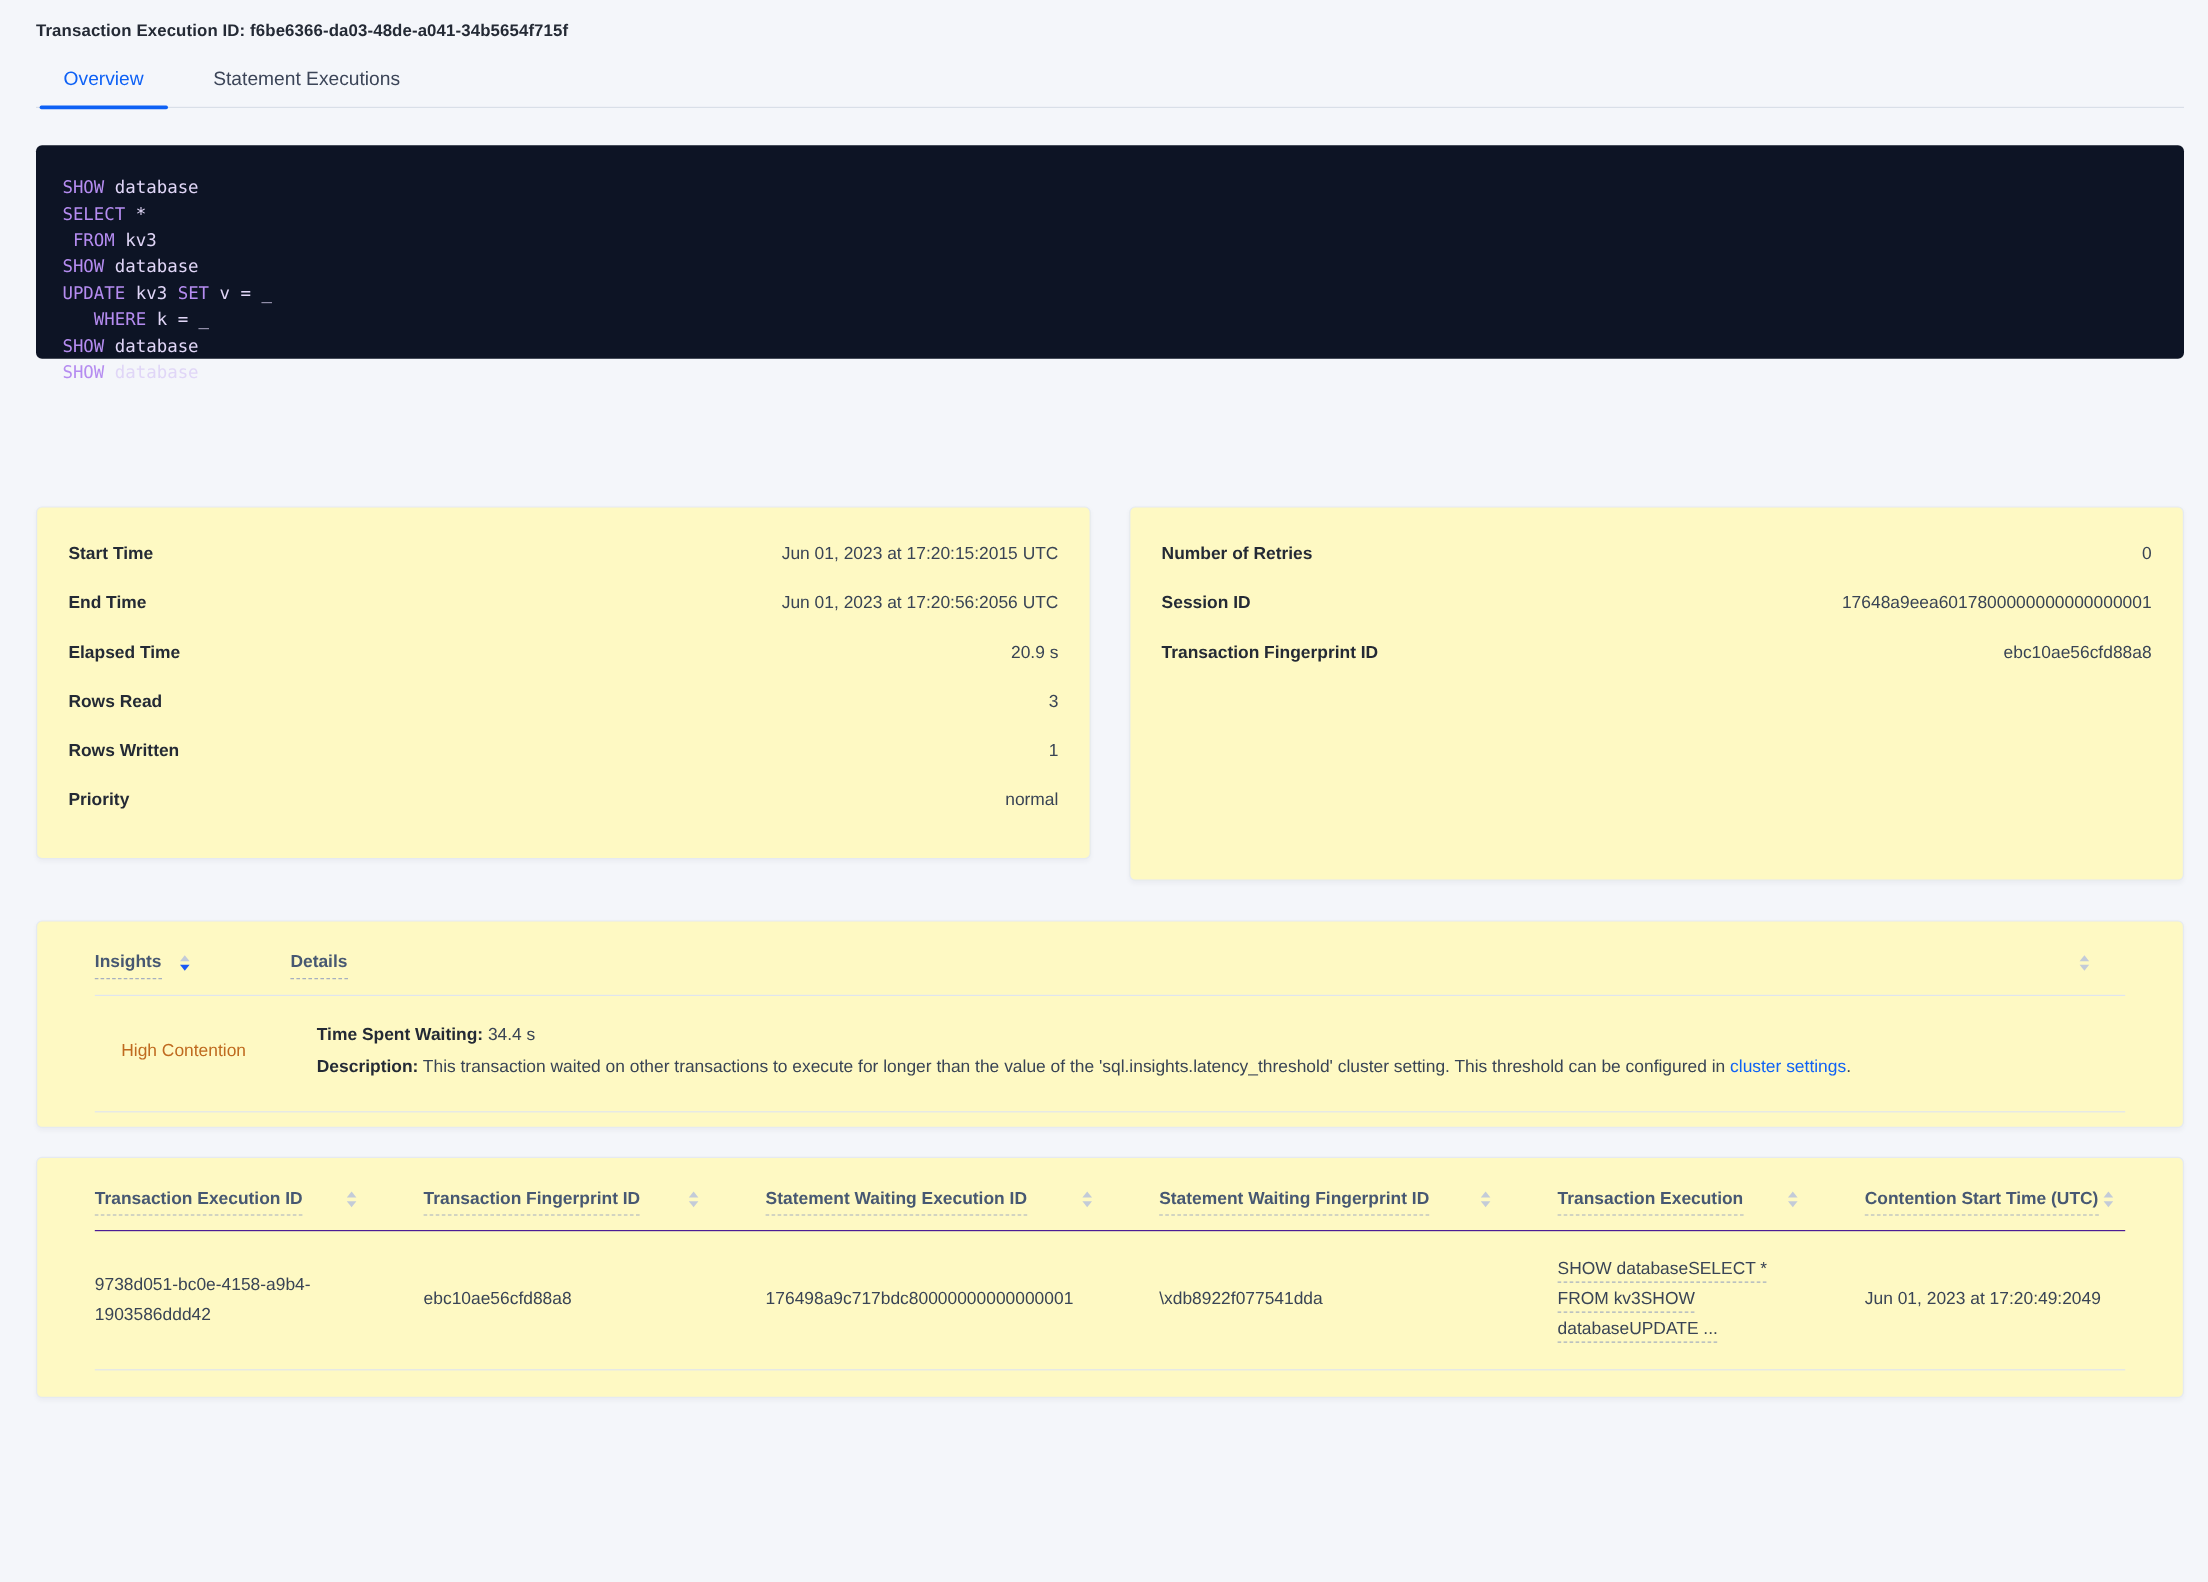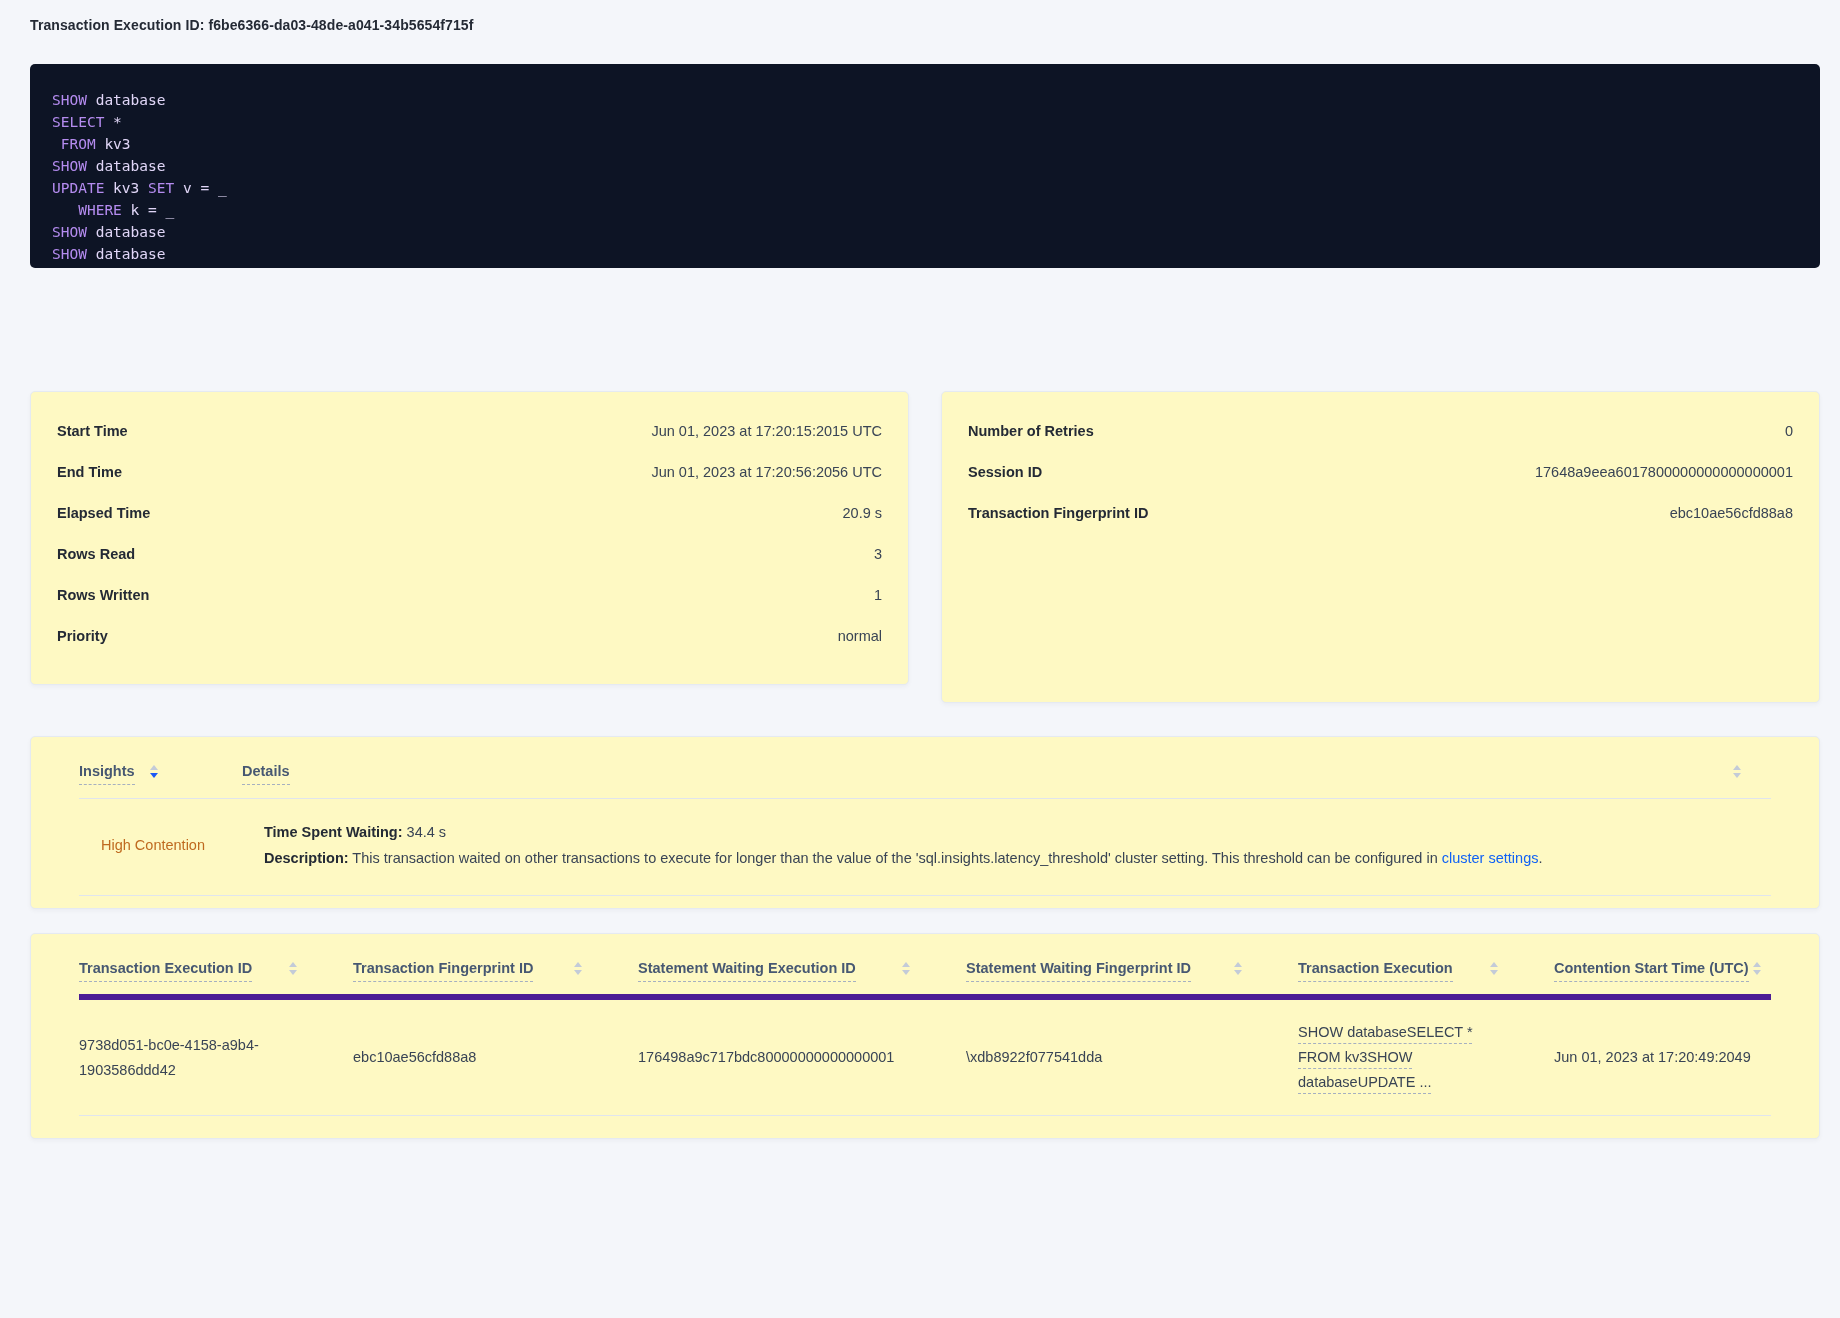--- a/index.html
+++ b/index.html
@@ -51,21 +51,21 @@
   .code-box {
     margin-top: 31px;
     background: #0d1425;
     border-radius: 5px;
     padding: 25px 22px 23px 22px;
     font-family: "DejaVu Sans Mono", monospace;
     font-size: 14.5px;
     line-height: 22px;
     white-space: pre;
     color: #e0d6f7;
-    height: 204px;
+    height: 178px;
   }
   .code-box .kw { color: #b58cf0; }
 
   
   .card {
     background: #fef9c3;
     border: 1px solid #e5eaf1;
     border-radius: 5px;
     box-shadow: 0 2px 4px rgba(24,34,54,0.04);
   }
@@ -139,21 +139,21 @@
     color: #242a35;
   }
   .waited-card { margin-top: 24px; padding: 0 48px 22px 48px; }
   .wgrid {
     display: grid;
     grid-template-columns: 274px 285px 328px 332px 256px 1fr;
   }
   .waited-header {
     padding-top: 26px;
     padding-bottom: 12px;
-    border-bottom: 6px solid #4c1d95;
+    border-bottom: 1px solid #4c1d95;
   }
   .waited-header .th { display: flex; align-items: flex-start; padding-right: 10px; }
   .waited-header .th .sort { margin-left: auto; margin-right: 46px; margin-top: 2px; }
   .waited-header .th:last-child .sort { margin-right: 0; }
   .waited-row {
     padding: 20px 0;
     border-bottom: 1px solid #e0e5ee;
     align-items: center;
     min-height: 112px;
   }
@@ -168,20 +168,28 @@
     cursor: pointer;
   }
 </style>
 </head>
 <body>
 
 <div class="content">
 
   <div class="page-title">Transaction Execution ID: f6be6366-da03-48de-a041-34b5654f715f</div>
 
+  <div class="tabs">
+    <div class="tab active">
+      <span>Overview</span>
+    </div>
+    <div class="tab">
+      <span>Statement Executions</span>
+    </div>
+  </div>
 
   <div class="code-box"><div class="ln"><span class="kw">SHOW</span><span> database</span></div><div class="ln"><span class="kw">SELECT</span><span> *</span></div><div class="ln"><span> </span><span class="kw">FROM</span><span> kv3</span></div><div class="ln"><span class="kw">SHOW</span><span> database</span></div><div class="ln"><span class="kw">UPDATE</span><span> kv3 </span><span class="kw">SET</span><span> v = _</span></div><div class="ln"><span>   </span><span class="kw">WHERE</span><span> k = _</span></div><div class="ln"><span class="kw">SHOW</span><span> database</span></div><div class="ln"><span class="kw">SHOW</span><span> database</span></div></div>
 
   <div class="cards-row">
 
     <div class="card summary-card">
       <div class="srow">
         <span class="lab">Start Time</span>
         <span class="val">Jun 01, 2023 at 17:20:15:2015 UTC</span>
       </div>

